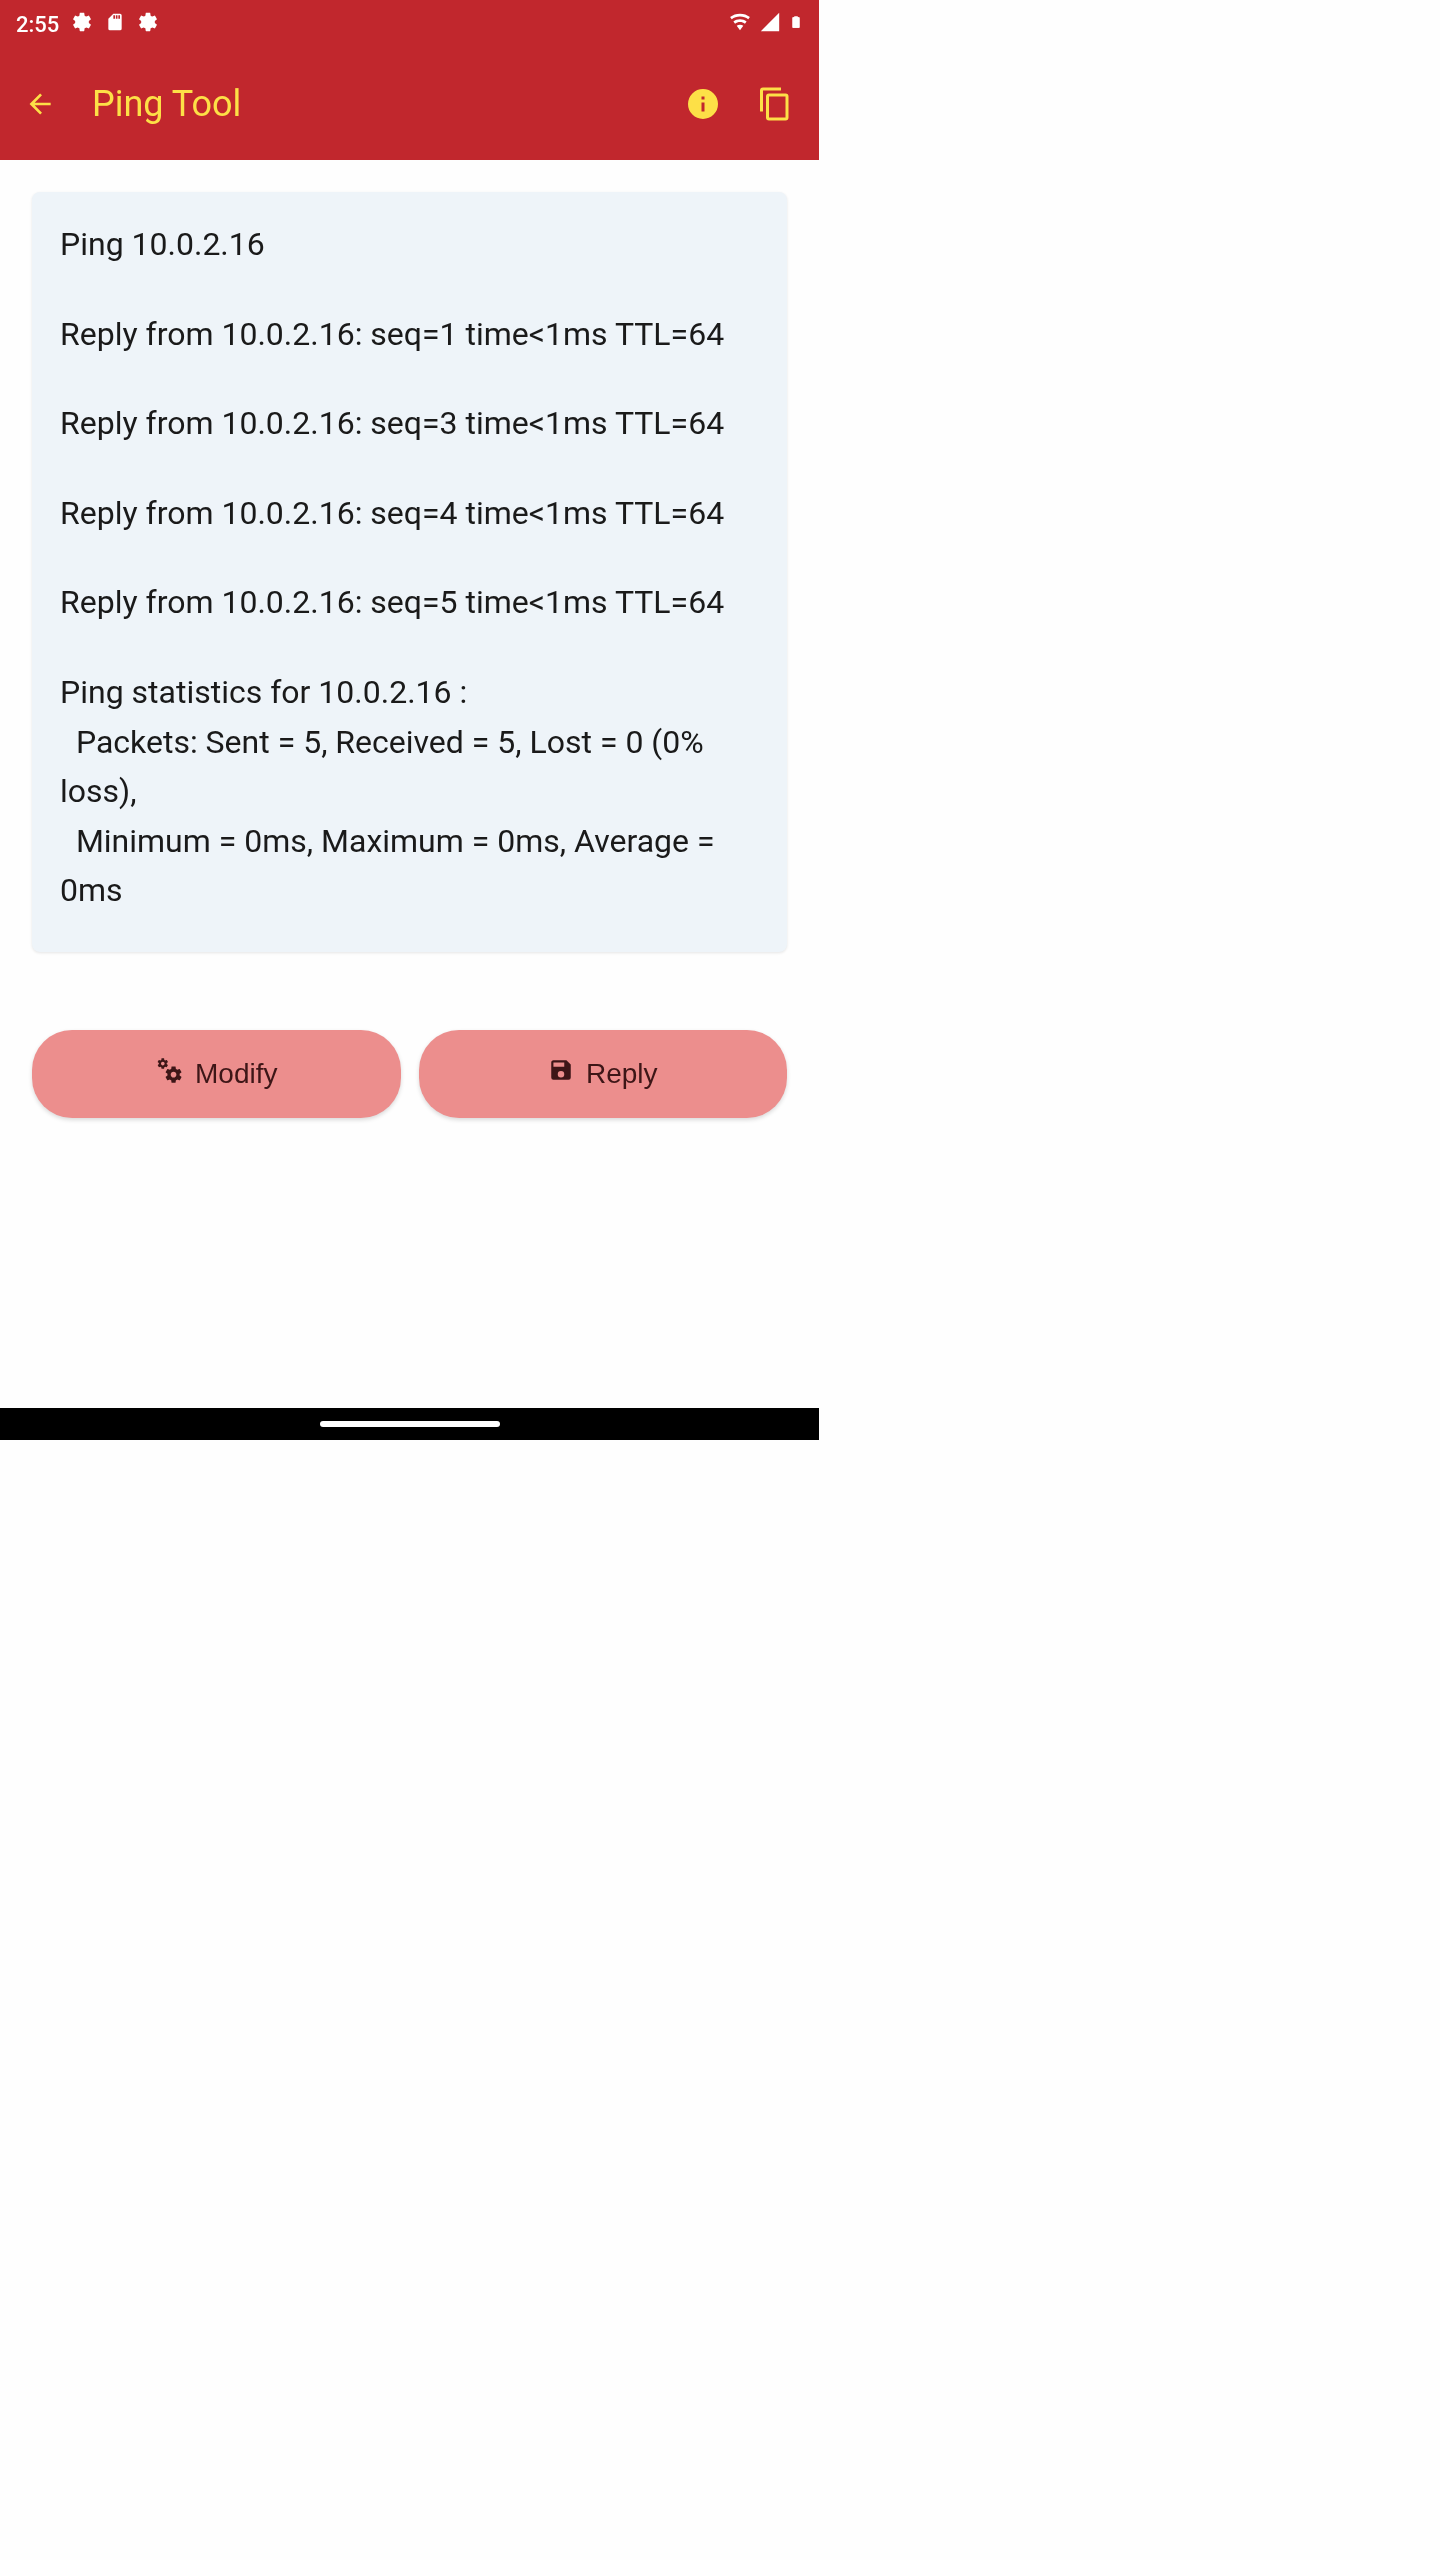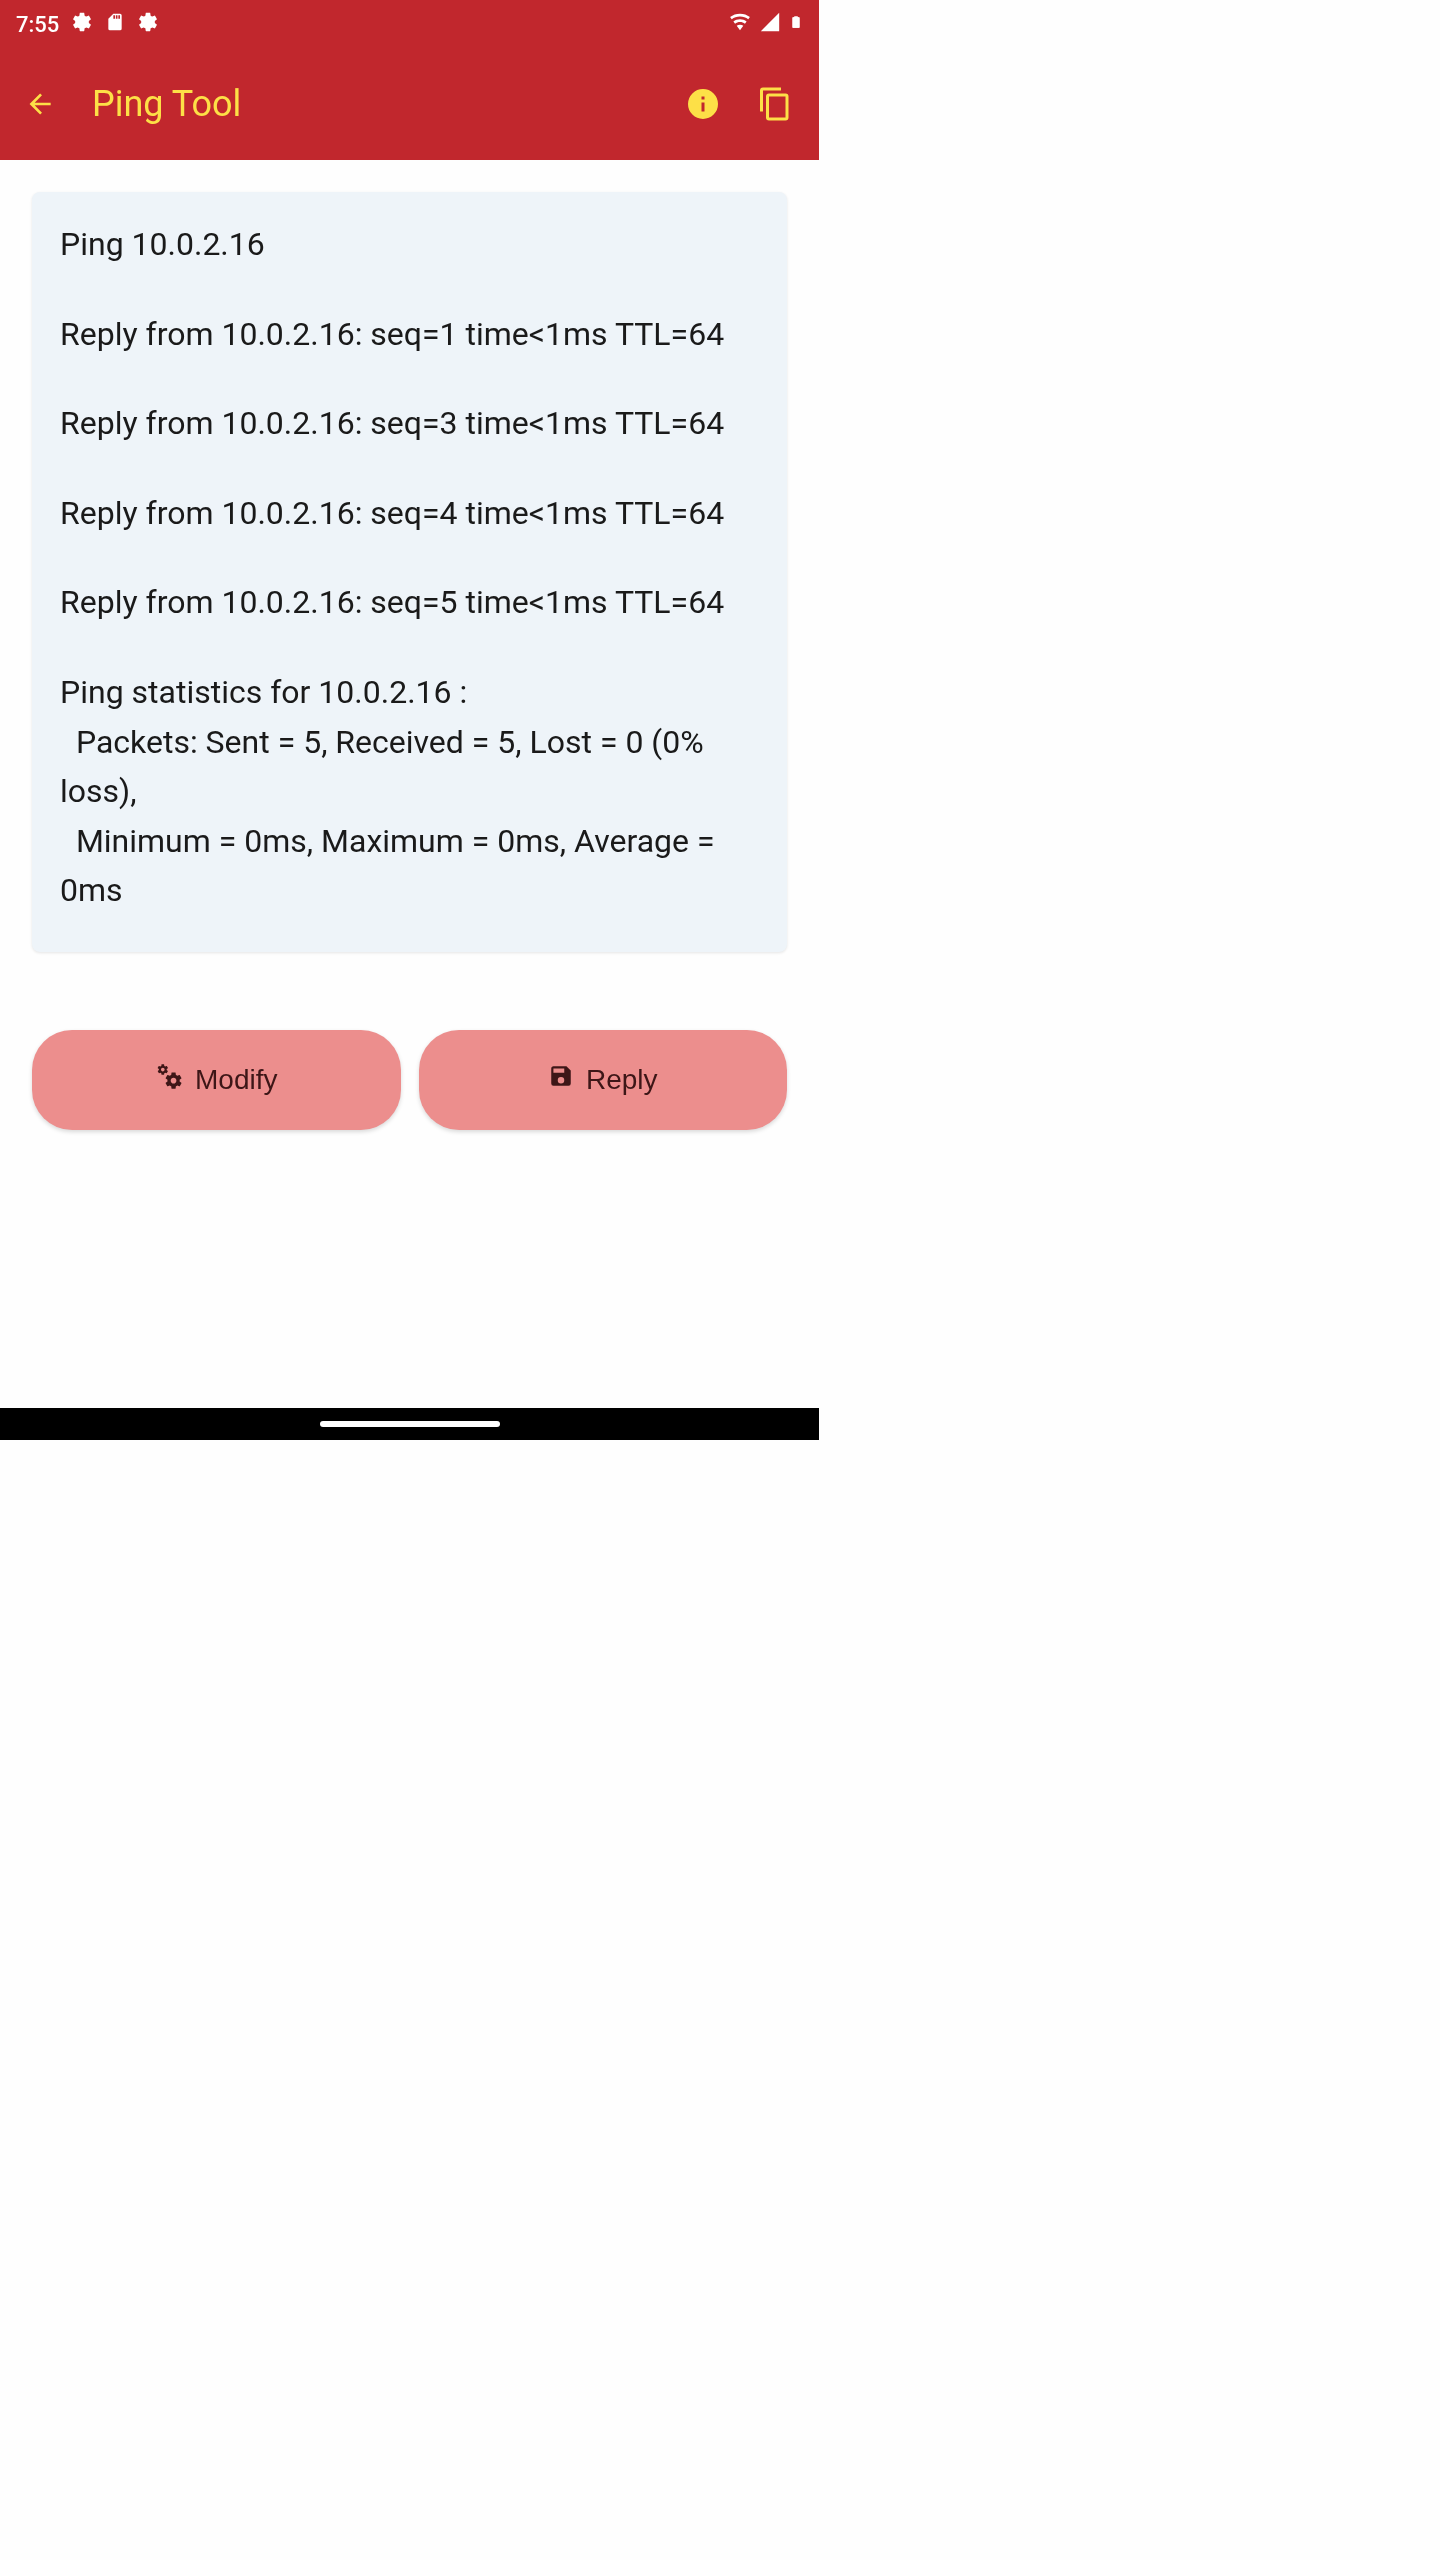--- a/index.html
+++ b/index.html
@@ -89,21 +89,21 @@
       margin-bottom: 8px;
     }
     .buttons-row {
       display: flex;
       gap: 18px;
       margin-top: 78px;
       padding: 0 0px;
     }
     .action-button {
       flex: 1;
-      height: 100px;
+      height: 88px;
       background: #ec8e8d;
       border: none;
       border-radius: 40px;
       display: flex;
       align-items: center;
       justify-content: center;
       gap: 12px;
       font-size: 28px;
       font-weight: 500;
       color: #3d1617;
@@ -124,21 +124,21 @@
     }
     svg {
       fill: currentColor;
     }
   </style>
 </head>
 <body>
 
 <div class="status-bar">
   <div class="status-left">
-    <span>7:55</span>
+    <span>2:55</span>
     <span>
       <svg width="22" height="22" viewBox="0 0 24 24">
           <path d="M12,8A4,4 0 0,1 16,12A4,4 0 0,1 12,16A4,4 0 0,1 8,12A4,4 0 0,1 12,8M12,10A2,2 0 0,0 10,12A2,2 0 0,0 12,14A2,2 0 0,0 14,12A2,2 0 0,0 12,10M10,22C9.75,22 9.54,21.82 9.5,21.58L9.13,18.93C8.5,18.68 7.96,18.34 7.44,17.94L4.95,18.95C4.73,19.03 4.46,18.95 4.34,18.73L2.34,15.27C2.21,15.05 2.27,14.78 2.46,14.63L4.57,12.97L4.5,12L4.57,11L2.46,9.37C2.27,9.22 2.21,8.95 2.34,8.73L4.34,5.27C4.46,5.05 4.73,4.96 4.95,5.05L7.44,6.05C7.96,5.66 8.5,5.32 9.13,5.07L9.5,2.42C9.54,2.18 9.75,2 10,2H14C14.25,2 14.46,2.18 14.5,2.42L14.87,5.07C15.5,5.32 16.04,5.66 16.56,6.05L19.05,5.05C19.27,4.96 19.54,5.05 19.66,5.27L21.66,8.73C21.79,8.95 21.73,9.22 21.54,9.37L19.43,11L19.5,12L19.43,13L21.54,14.63C21.73,14.78 21.79,15.05 21.66,15.27L19.66,18.73C19.54,18.95 19.27,19.04 19.05,18.95L16.56,17.95C16.04,18.34 15.5,18.68 14.87,18.93L14.5,21.58C14.46,21.82 14.25,22 14,22H10Z"></path>
         </svg>
     </span>
     <span>
       <svg width="20" height="20" viewBox="0 0 24 24">
           <path d="M18,2H10L4,8V20A2,2 0 0,0 6,22H18A2,2 0 0,0 20,20V4A2,2 0 0,0 18,2M12,8H10V4H12V8M15,8H13V4H15V8M18,8H16V4H18V8Z"></path>
         </svg>
     </span>

